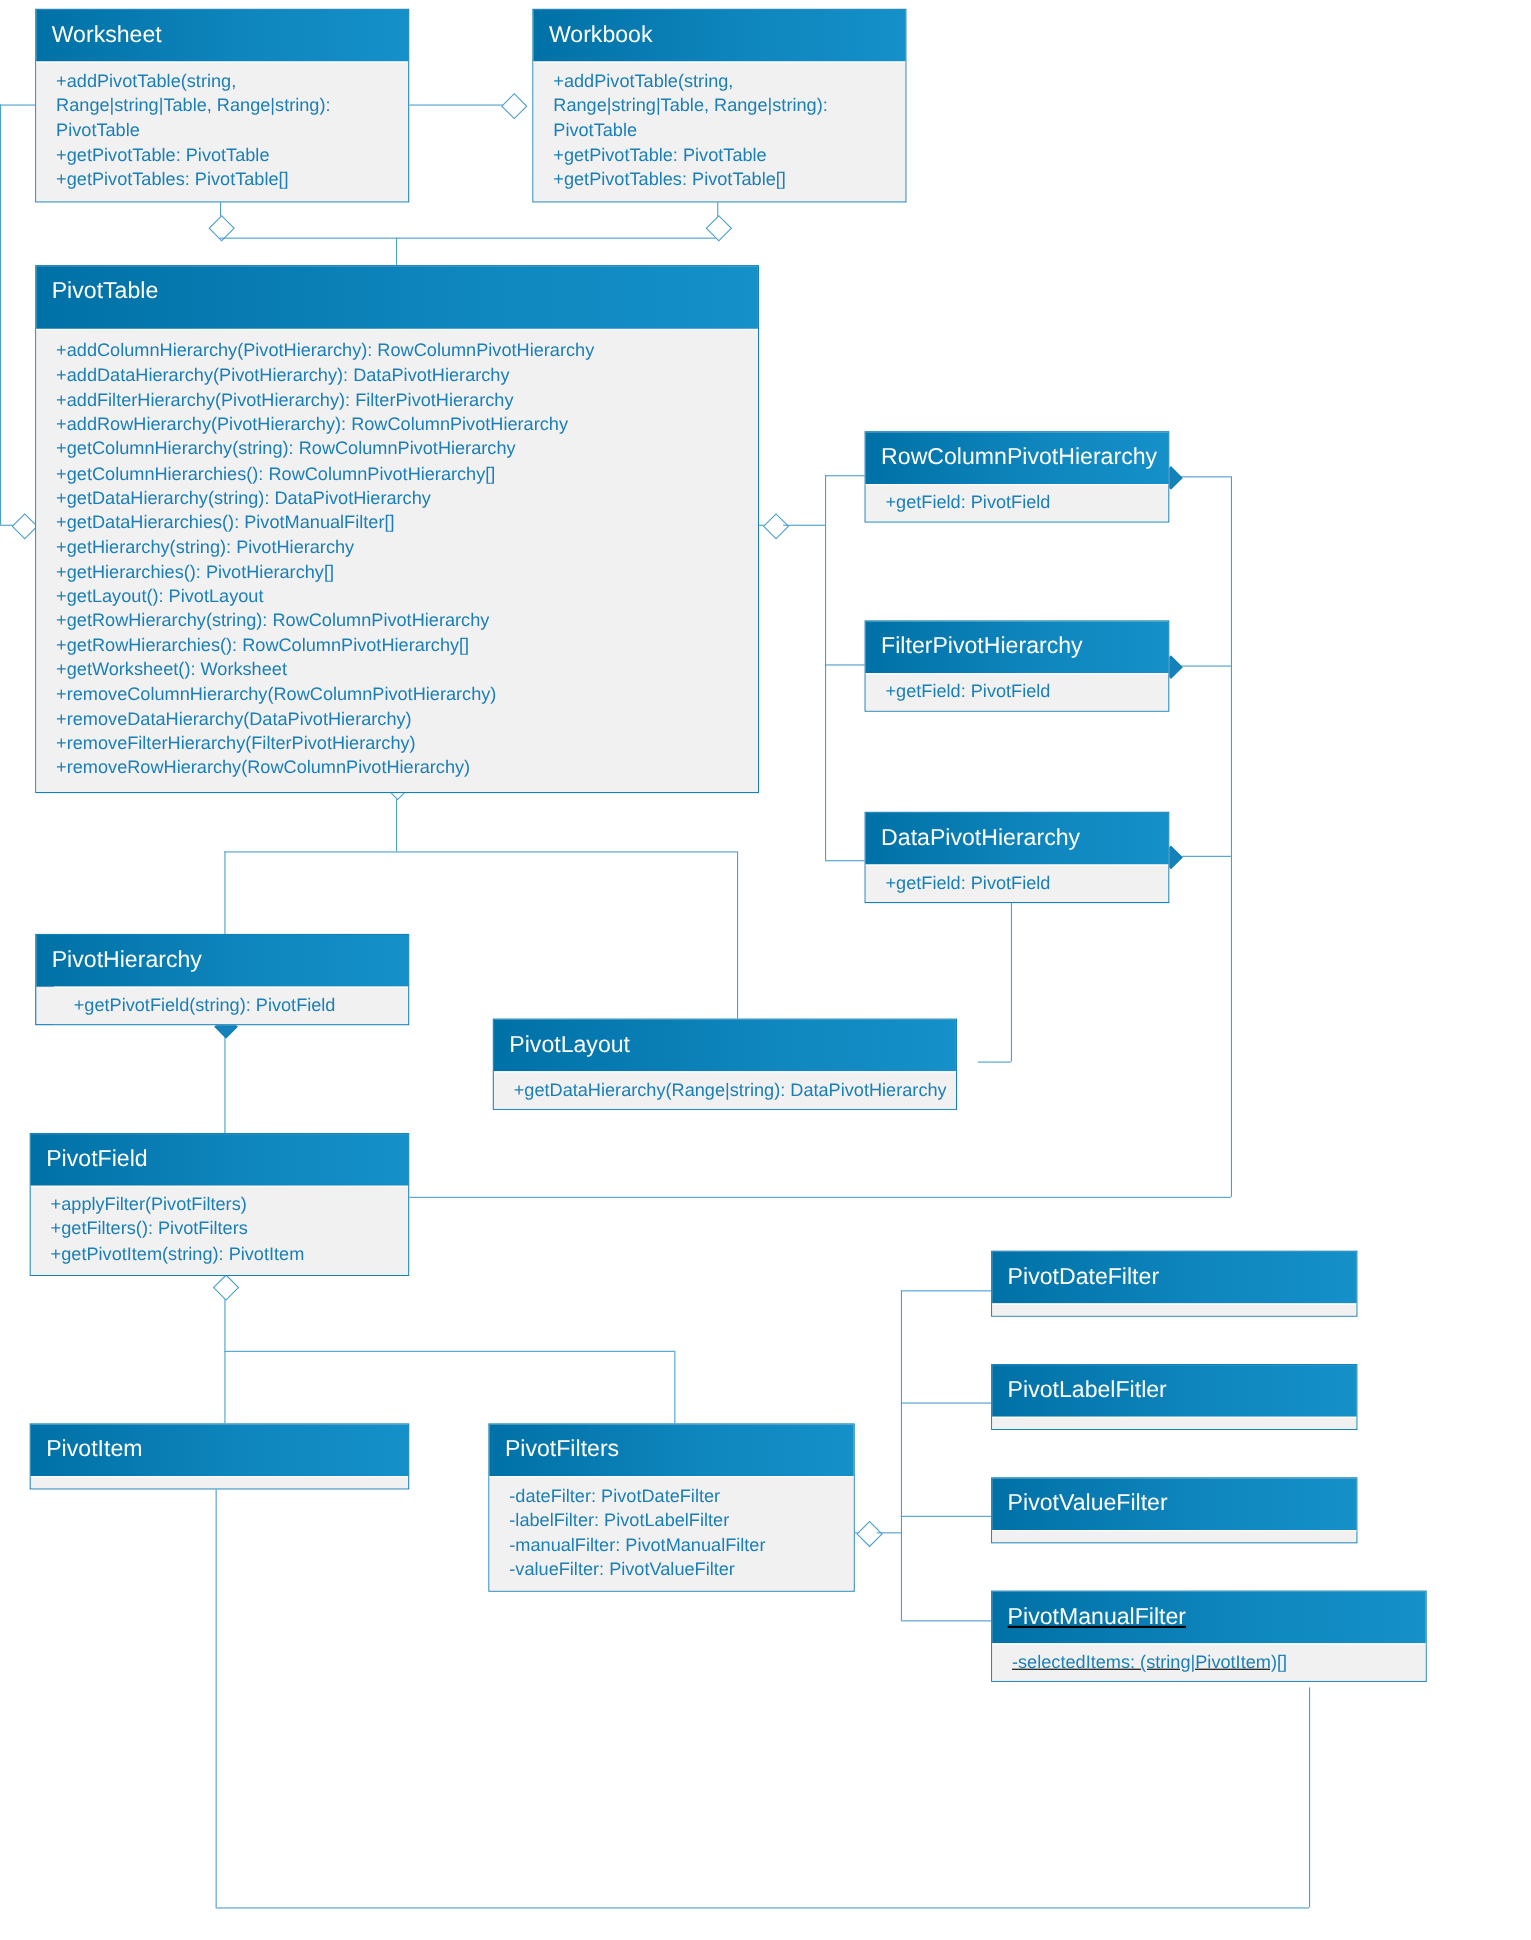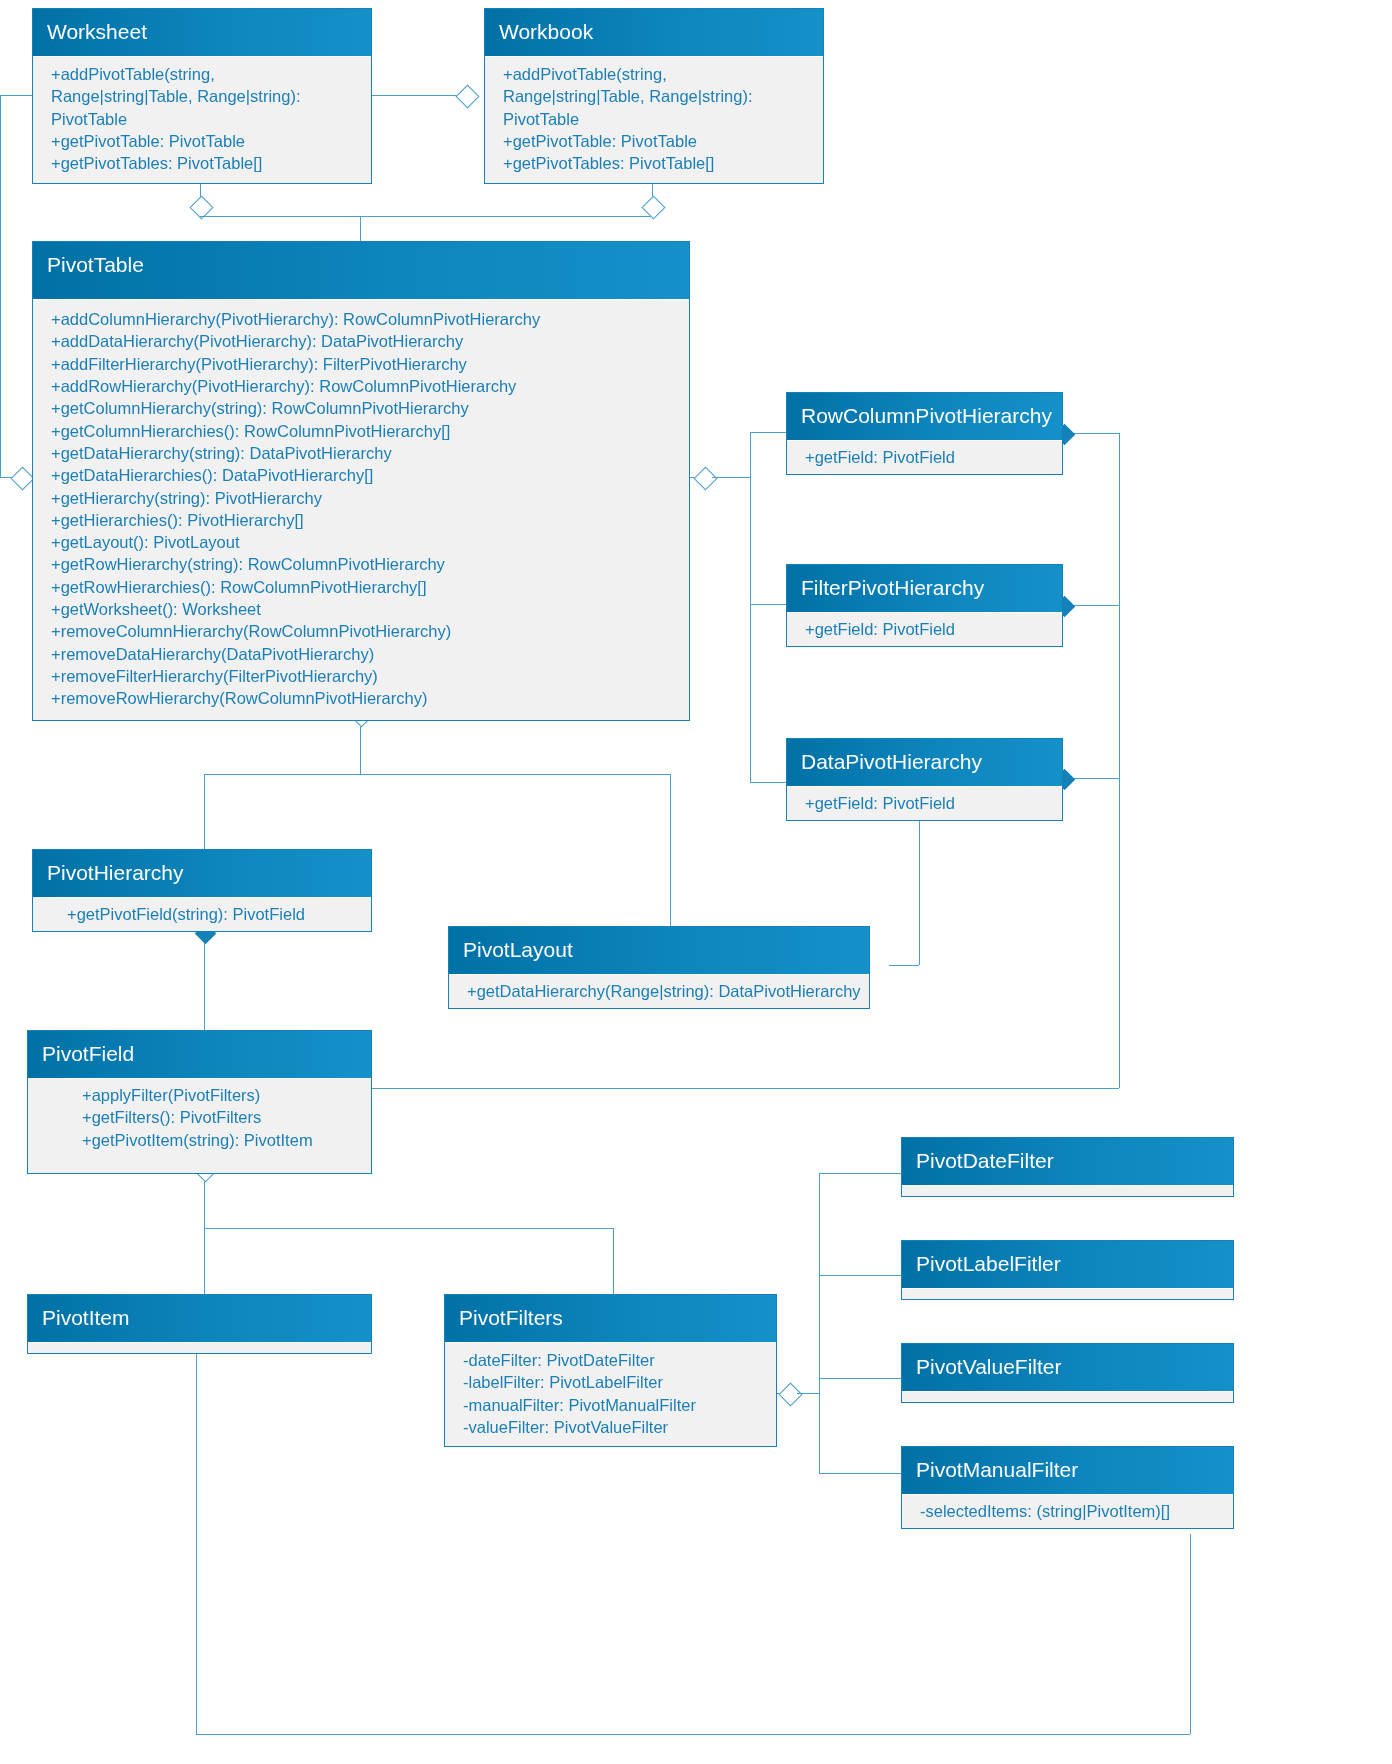--- a/index.html
+++ b/index.html
@@ -167,21 +167,21 @@
   <div class="uml-class" style="left:32px; top:241px; width:658px;">
     <div class="uml-header tall">PivotTable</div>
     <div class="uml-body" style="padding-top:8px; padding-bottom:10px;">
       <div class="member">+addColumnHierarchy(PivotHierarchy): RowColumnPivotHierarchy</div>
       <div class="member">+addDataHierarchy(PivotHierarchy): DataPivotHierarchy</div>
       <div class="member">+addFilterHierarchy(PivotHierarchy): FilterPivotHierarchy</div>
       <div class="member">+addRowHierarchy(PivotHierarchy): RowColumnPivotHierarchy</div>
       <div class="member">+getColumnHierarchy(string): RowColumnPivotHierarchy</div>
       <div class="member">+getColumnHierarchies(): RowColumnPivotHierarchy[]</div>
       <div class="member">+getDataHierarchy(string): DataPivotHierarchy</div>
-      <div class="member">+getDataHierarchies(): DataPivotHierarchy[]</div>
+      <div class="member">+getDataHierarchies(): PivotManualFilter[]</div>
       <div class="member">+getHierarchy(string): PivotHierarchy</div>
       <div class="member">+getHierarchies(): PivotHierarchy[]</div>
       <div class="member">+getLayout(): PivotLayout</div>
       <div class="member">+getRowHierarchy(string): RowColumnPivotHierarchy</div>
       <div class="member">+getRowHierarchies(): RowColumnPivotHierarchy[]</div>
       <div class="member">+getWorksheet(): Worksheet</div>
       <div class="member">+removeColumnHierarchy(RowColumnPivotHierarchy)</div>
       <div class="member">+removeDataHierarchy(DataPivotHierarchy)</div>
       <div class="member">+removeFilterHierarchy(FilterPivotHierarchy)</div>
       <div class="member">+removeRowHierarchy(RowColumnPivotHierarchy)</div>
@@ -218,21 +218,21 @@
 
   <div class="uml-class" style="left:448px; top:926px; width:422px;">
     <div class="uml-header">PivotLayout</div>
     <div class="uml-body" style="padding:5px 12px 6px 18px;">
       <div class="member">+getDataHierarchy(Range|string): DataPivotHierarchy</div>
     </div>
   </div>
 
   <div class="uml-class" style="left:27px; top:1030px; width:345px;">
     <div class="uml-header">PivotField</div>
-    <div class="uml-body" style="padding:5px 12px 22px 18px;margin-left:36px;">
+    <div class="uml-body" style="padding:5px 12px 8px 18px;">
       <div class="member">+applyFilter(PivotFilters)</div>
       <div class="member">+getFilters(): PivotFilters</div>
       <div class="member">+getPivotItem(string): PivotItem</div>
     </div>
   </div>
 
   <div class="uml-class" style="left:27px; top:1294px; width:345px;">
     <div class="uml-header">PivotItem</div>
     <div class="uml-body empty"></div>
   </div>
@@ -255,20 +255,20 @@
   <div class="uml-class" style="left:901px; top:1240px; width:333px;">
     <div class="uml-header">PivotLabelFitler</div>
     <div class="uml-body empty"></div>
   </div>
 
   <div class="uml-class" style="left:901px; top:1343px; width:333px;">
     <div class="uml-header">PivotValueFilter</div>
     <div class="uml-body empty"></div>
   </div>
 
-  <div class="uml-class" style="left:901px; top:1446px; width:333px;">
+  <div class="uml-class" style="left:901px; top:1446px; width:396px;text-decoration:underline;">
     <div class="uml-header">PivotManualFilter</div>
     <div class="uml-body" style="padding:5px 12px 6px 18px;">
       <div class="member">-selectedItems: (string|PivotItem)[]</div>
     </div>
   </div>
 
 </div>
 
 </body></html>

